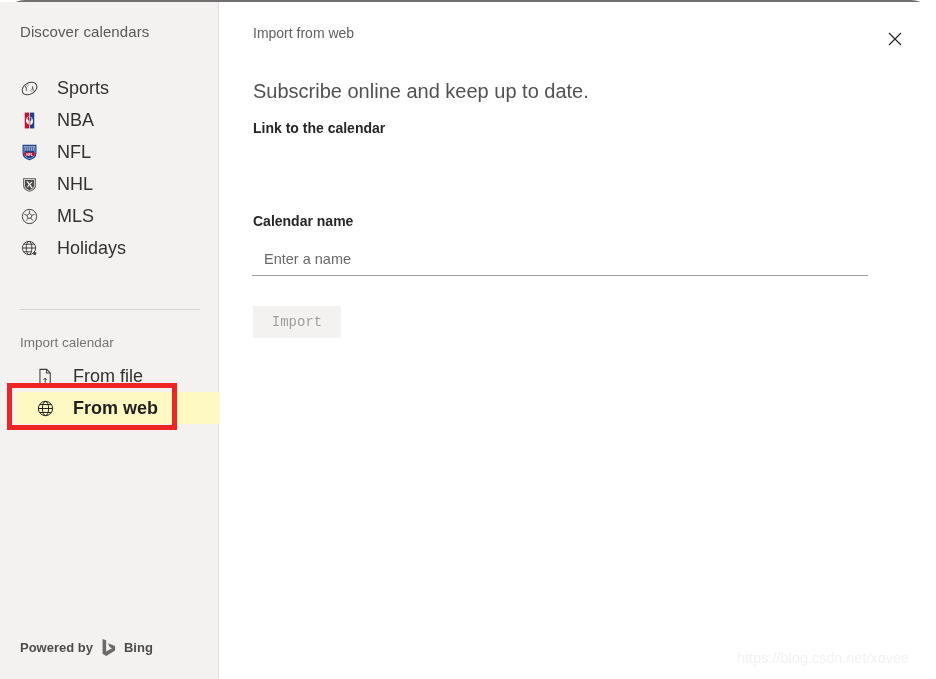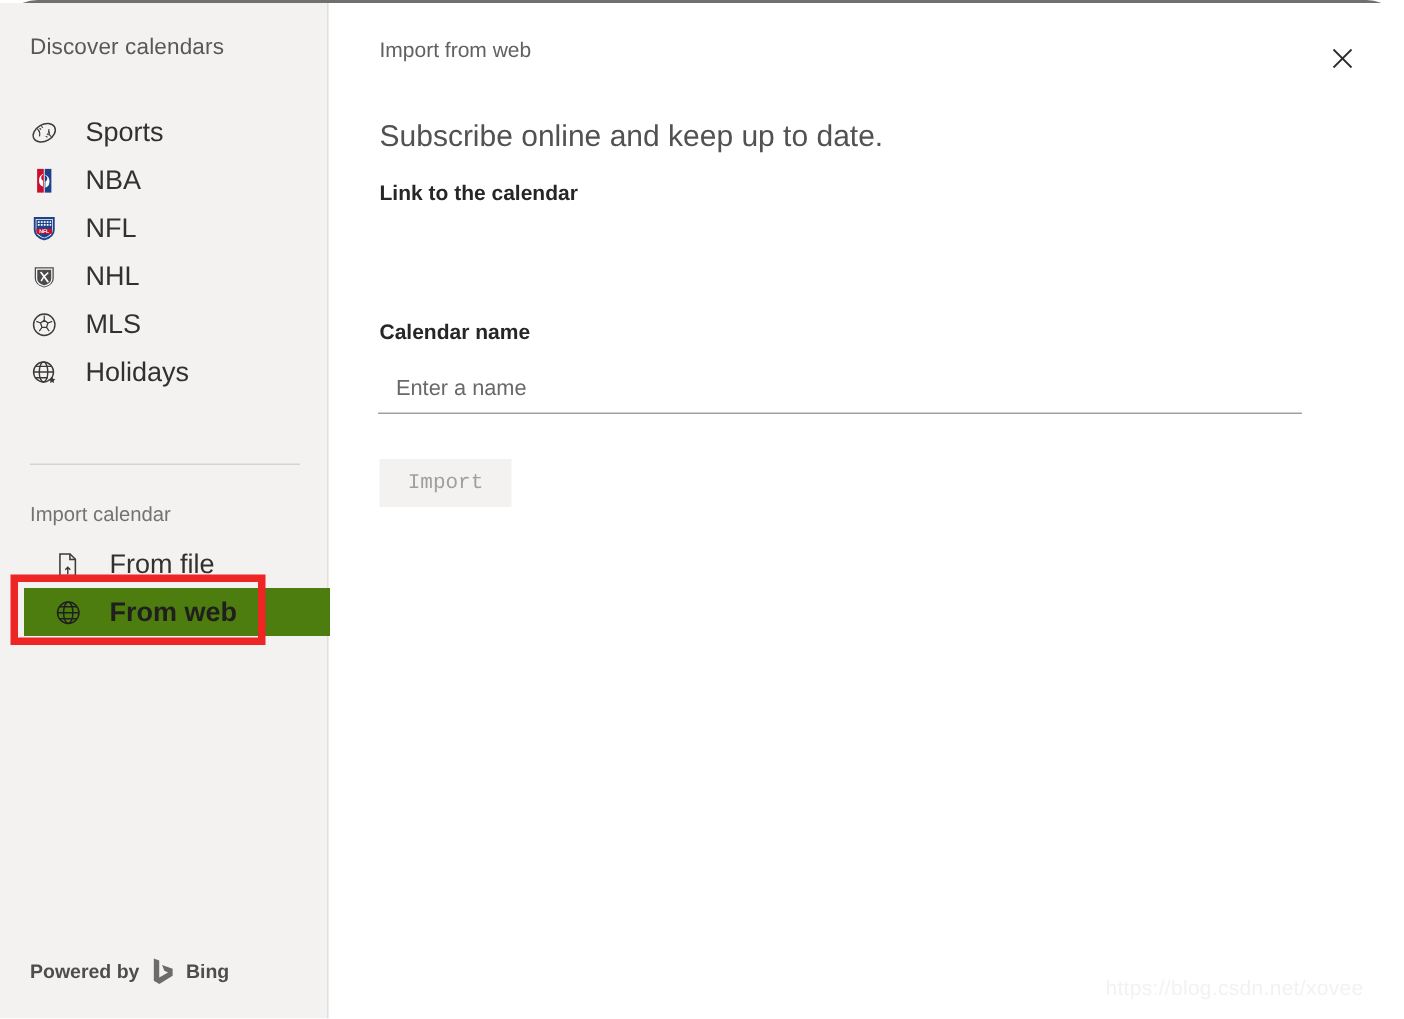--- a/index.html
+++ b/index.html
@@ -90,21 +90,21 @@
     color: #737373;
     white-space: nowrap;
   }
   .import-list {
     position: absolute;
     left: 16px;
     top: 358px;
     width: 219px;
   }
   .sb-item.selected {
-    background: #4d7c0f;
+    background: #fef9c3;
   }
   .sb-item.selected .lbl {
     font-weight: bold;
     color: #201f1e;
   }
 
   
   #redbox {
     position: absolute;
     left: 7px;

